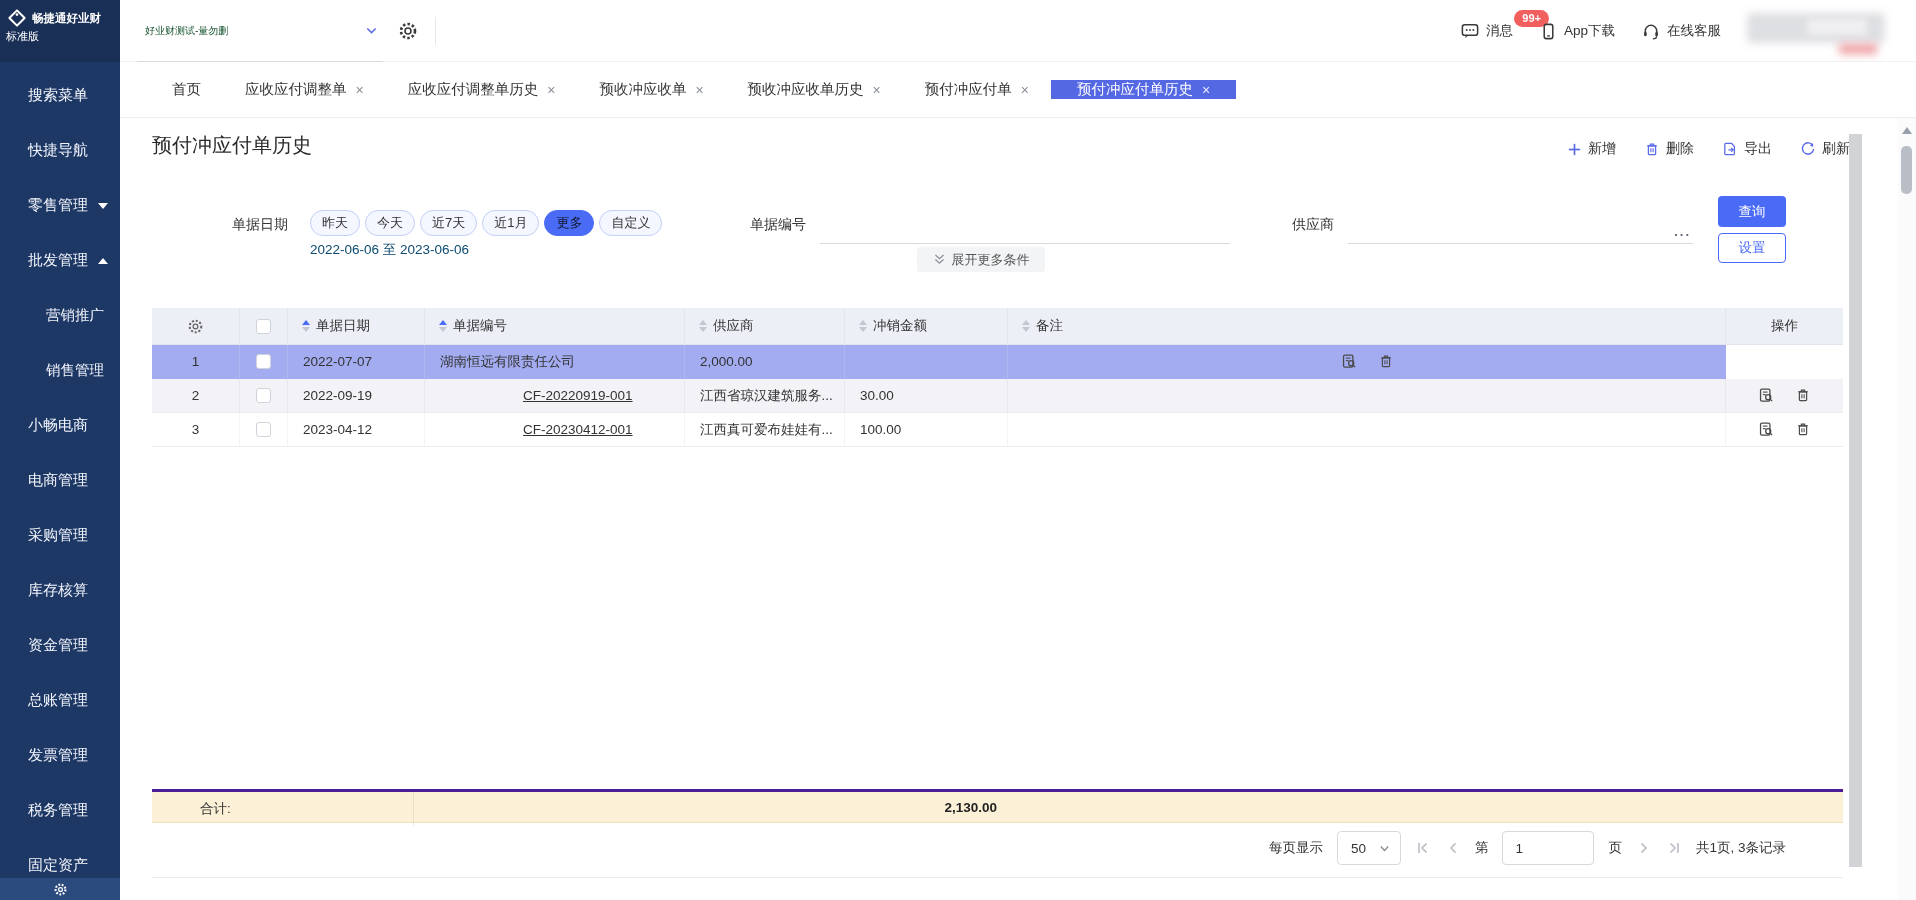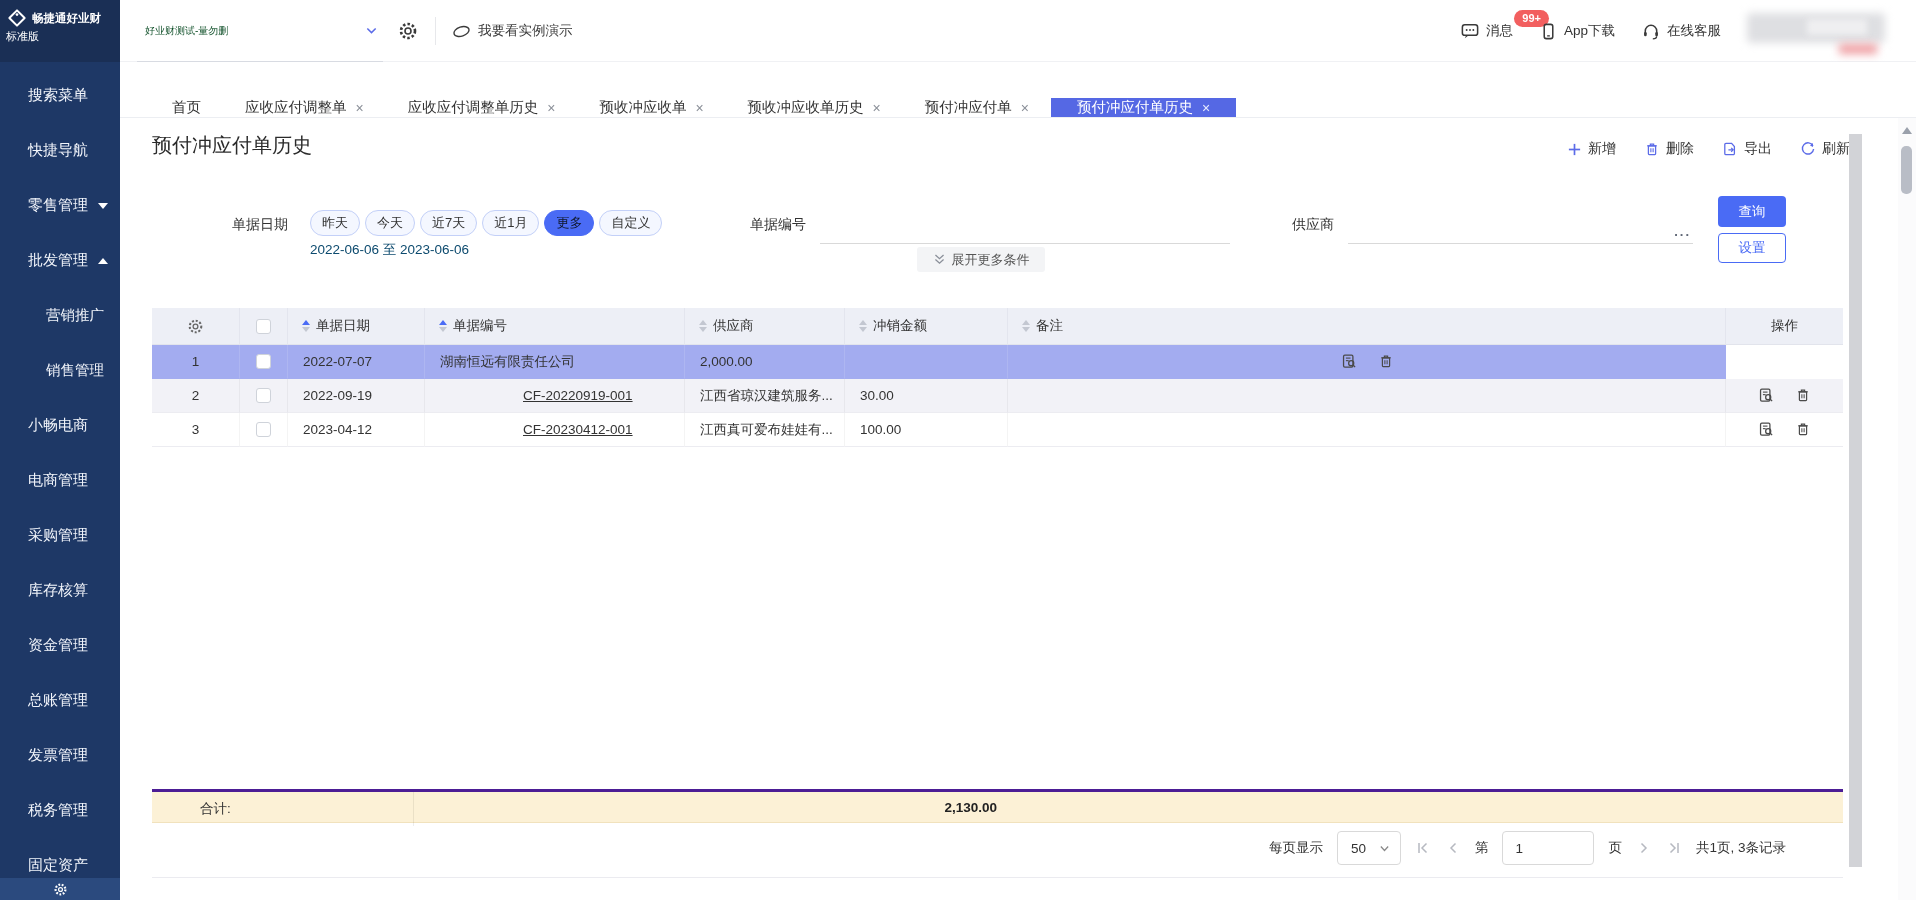--- a/index.html
+++ b/index.html
@@ -32,21 +32,21 @@
   #demoWrap span{font-size:13.5px;}
   #navRight{position:absolute;right:31px;top:0;height:62px;display:flex;align-items:center;gap:26px;}
   .navItem{display:flex;align-items:center;gap:6px;font-size:13.5px;color:#333;cursor:pointer;position:relative;}
   #msgBadge{position:absolute;top:-11px;right:-36px;background:#f25f5f;color:#fff;font-size:11px;font-weight:bold;padding:2px 8px;border-radius:10px;line-height:1.2;}
   #userBlur{position:relative;width:138px;height:40px;}
   #userBlur .b1{position:absolute;left:0;top:2px;width:138px;height:30px;background:#dedfe2;filter:blur(4px);border-radius:4px;}
   #userBlur .b2{position:absolute;left:60px;top:8px;width:60px;height:16px;background:#efeff1;filter:blur(3px);}
   #userBlur .b3{position:absolute;left:92px;top:33px;width:38px;height:10px;background:#ef9fa3;filter:blur(4px);}
 
   
-  #tabbar{left:120px;top:62px;width:1796px;height:56px;background:#fff;border-bottom:1px solid #eceef2;display:flex;align-items:flex-end;padding-left:30px;}
+  #tabbar{left:120px;top:62px;width:1796px;height:56px;background:#fff;border-bottom:1px solid #eceef2;display:flex;align-items:center;padding-left:30px;}
   .tab{display:flex;align-items:center;padding:0 22px;font-size:14.5px;color:#333;cursor:pointer;white-space:nowrap;}
   .tab .close{margin-left:9px;color:#8a8f98;font-size:14px;}
   .tab.active{background:#5568e4;color:#fff;padding:0 26px;}
   .tab.active .close{color:#e8ebff;}
   #tabClose{position:absolute;right:46px;top:18px;font-size:19px;color:#5a5f68;cursor:pointer;line-height:1;}
   #tabExpand{position:absolute;right:12px;top:20px;color:#5a5f68;cursor:pointer;}
 
   
   #content{left:120px;top:118px;width:1796px;height:782px;background:#fff;}
   #pageTitle{position:absolute;left:32px;top:14px;font-size:20px;font-weight:500;color:#2b2b2b;}
@@ -191,28 +191,20 @@
           </svg>
       </span>
     </div>
     <span id="navGear">
       <svg width="20" height="20" viewBox="0 0 20 20">
           <circle cx="10" cy="10" r="7" fill="none" stroke="currentColor" stroke-width="2.6" stroke-dasharray="2.5 2.1"></circle>
           <circle cx="10" cy="10" r="3" fill="none" stroke="currentColor" stroke-width="1.6"></circle>
         </svg>
     </span>
     <div id="navDivider"></div>
-    <div id="demoWrap">
-      <span>
-        <svg width="19" height="19" viewBox="0 0 20 20">
-            <ellipse cx="10" cy="10" rx="8.2" ry="4.8" fill="none" stroke="#3a3a3a" stroke-width="1.5" transform="rotate(-18 10 10)"></ellipse>
-          </svg>
-      </span>
-      <span>我要看实例演示</span>
-    </div>
     <div id="navRight">
       <div class="navItem">
         <span>
           <svg width="20" height="20" viewBox="0 0 21 21">
               <rect x="2.5" y="4" width="16" height="11" rx="2.5" fill="none" stroke="#3a3a3a" stroke-width="1.6"></rect>
               <circle cx="7" cy="9.5" r="1" fill="#3a3a3a"></circle>
               <circle cx="10.5" cy="9.5" r="1" fill="#3a3a3a"></circle>
               <circle cx="14" cy="9.5" r="1" fill="#3a3a3a"></circle>
               <path d="M6.5 15 L5 18.2 L9.2 15" fill="#3a3a3a"></path>
             </svg>

